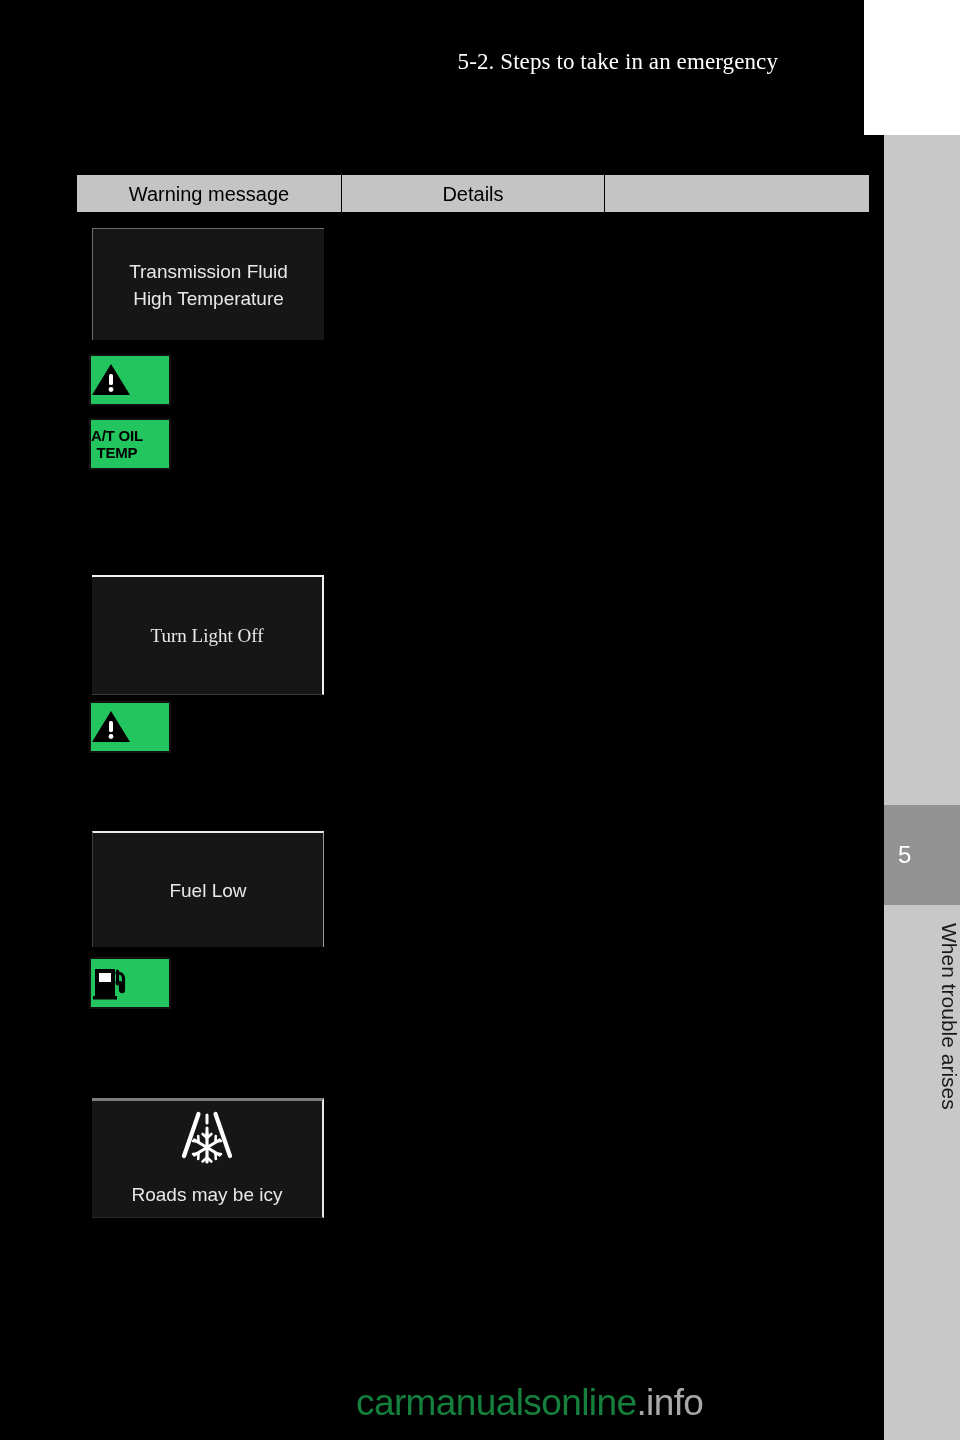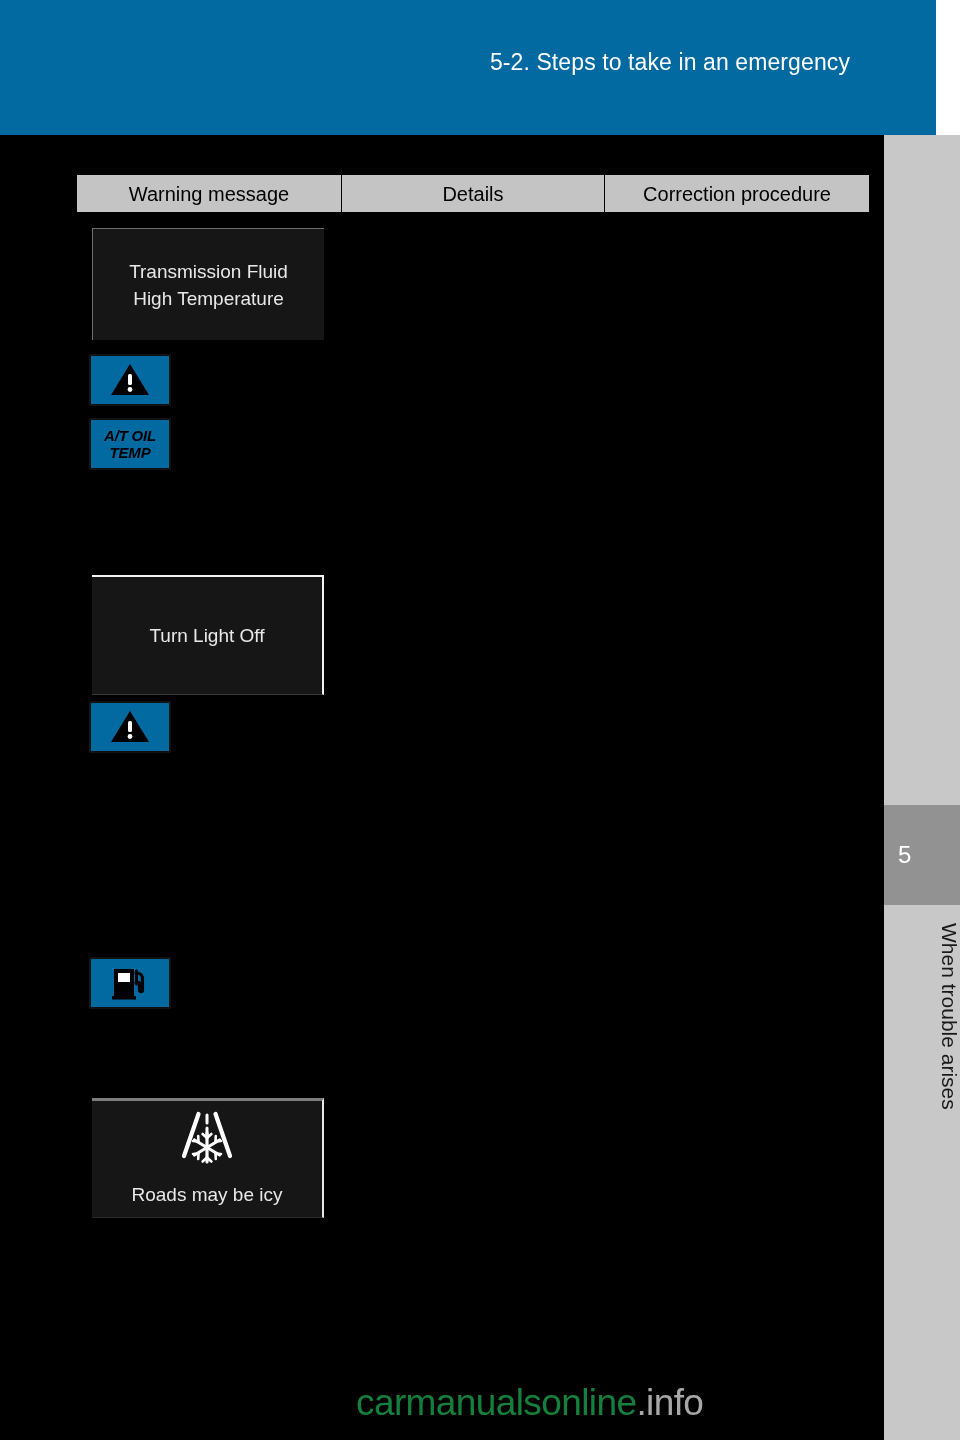--- a/index.html
+++ b/index.html
@@ -21,23 +21,24 @@
     position: absolute;
     inset: 0;
     background: #ffffff;
   }
 
   
   .header-band {
     position: absolute;
     left: 0;
     top: 0;
-    width: 936px;
+    width: 864px;
     height: 135px;
-    background: #0369a1;
+    background: #000000;
+    font-family: Liberation Serif, serif;
   }
   .header-title {
     position: absolute;
     right: 86px;
     top: 48px;
     color: #ffffff;
     font-size: 23px;
     line-height: 28px;
     letter-spacing: 0.1px;
     white-space: nowrap;
@@ -154,27 +155,25 @@
   .msg-box.border-top-grey {
     border-top: 3px solid #7d7d7d;
     border-right: 2px solid #e8e8e8;
     border-bottom: 1px solid #2a2a2a;
   }
   .msg-text { display: block; }
 
   
   .icon-tile {
     position: absolute;
-    background: #0369a1;
+    background: #22c55e;
     border: 2px solid #111111;
     box-sizing: border-box;
     display: flex;
     align-items: center;
-    justify-content: center;
-    font-style: italic;
   }
   .icon-tile svg { display: block; }
   .at-oil-temp-text {
     color: #000000;
     font-weight: bold;
     font-size: 15px;
     line-height: 17px;
     text-align: center;
     letter-spacing: -0.2px;
   }
@@ -206,21 +205,20 @@
   <div class="sidebar">
     <div class="sidebar-chapter-block">
       <div class="sidebar-chapter-number">5</div>
     </div>
     <div class="sidebar-section-label">When trouble arises</div>
   </div>
 
   <div class="table-header">
     <div class="th th-warning">Warning message</div>
     <div class="th th-details">Details</div>
-    <div class="th th-correct">Correction procedure</div>
   </div>
 
   <div class="msg-row" style="top:228px;left:92px;">
     <div class="msg-box border-tl" style="position:absolute;left:0;top:0;width:232px;height:112px;">
       <span class="msg-text">Transmission Fluid</span>
       <span class="msg-text">High Temperature</span>
     </div>
   </div>
 
   <div class="icon-tile" style="left:89px;top:354px;width:82px;height:52px;">
@@ -231,32 +229,35 @@
     </svg>
   </div>
 
   <div class="icon-tile" style="left:89px;top:418px;width:82px;height:52px;">
     <div class="at-oil-temp-text">
       <span>A/T OIL</span><br>
       <span>TEMP</span>
     </div>
   </div>
 
-  <div class="msg-box border-trb" style="position:absolute;left:92px;top:575px;width:232px;height:120px;">
+  <div class="msg-box border-trb" style="position:absolute;left:92px;top:575px;width:232px;height:120px;font-family:Liberation Serif, serif;">
     <span class="msg-text">Turn Light Off</span>
   </div>
 
   <div class="icon-tile" style="left:89px;top:701px;width:82px;height:52px;">
     <svg width="40" height="34" viewBox="0 0 40 34" aria-hidden="true">
       <path d="M20 1 L39 32 L1 32 Z" fill="#000000"></path>
       <rect x="18" y="11" width="4" height="11" rx="1.6" fill="#ffffff"></rect>
       <circle cx="20" cy="26.5" r="2.4" fill="#ffffff"></circle>
     </svg>
   </div>
 
+  <div class="msg-box border-tr-thin" style="position:absolute;left:92px;top:831px;width:232px;height:116px;">
+    <span class="msg-text">Fuel Low</span>
+  </div>
 
   <div class="icon-tile" style="left:89px;top:957px;width:82px;height:52px;">
     <svg width="40" height="36" viewBox="0 0 40 36" aria-hidden="true">
 
       <rect x="4" y="4" width="20" height="29" fill="#000000"></rect>
       <rect x="8" y="8" width="12" height="9" fill="#ffffff"></rect>
       <rect x="2" y="31" width="24" height="3.5" fill="#000000"></rect>
 
       <path d="M26 8 C31 8 32.5 10 32.5 14 L32.5 25 C32.5 27.2 29.4 27.2 29.4 25 L29.4 17.5 L26 17.5" fill="none" stroke="#000000" stroke-width="3.1" stroke-linecap="round" stroke-linejoin="round"></path>
       <path d="M26.5 6 L26.5 19" stroke="#000000" stroke-width="3" stroke-linecap="round"></path>

